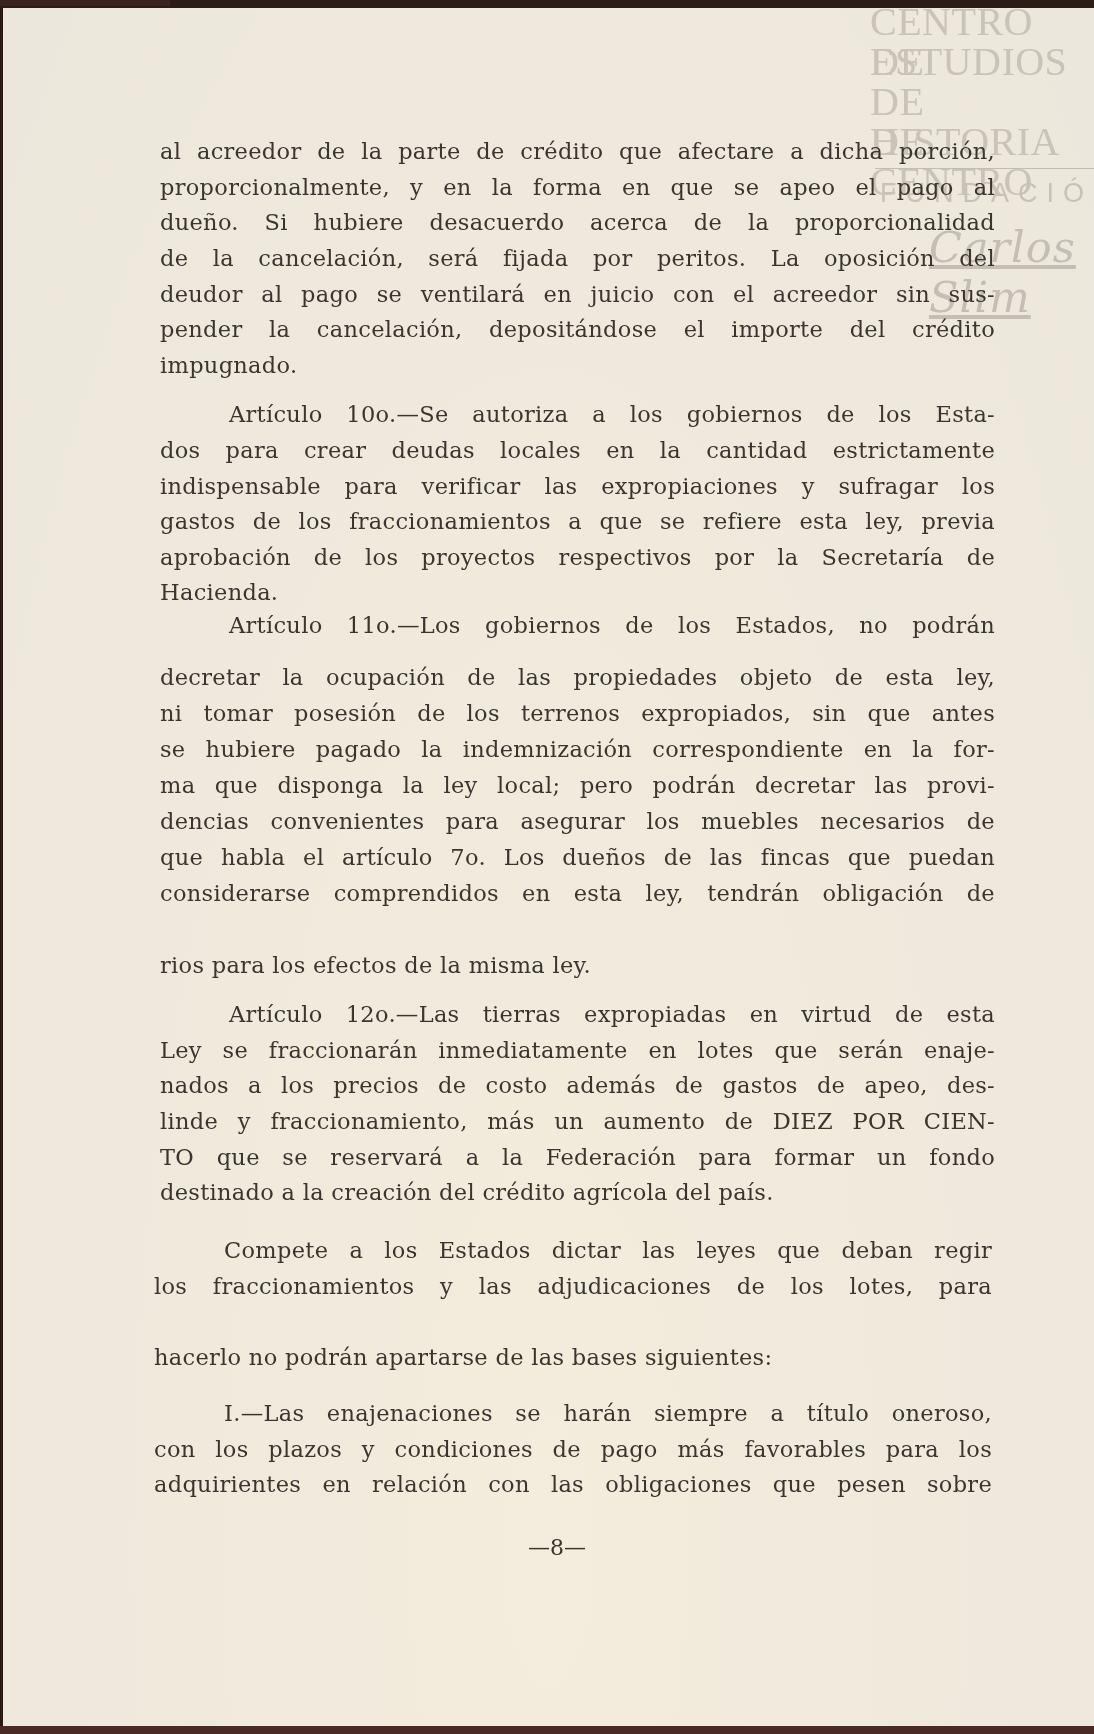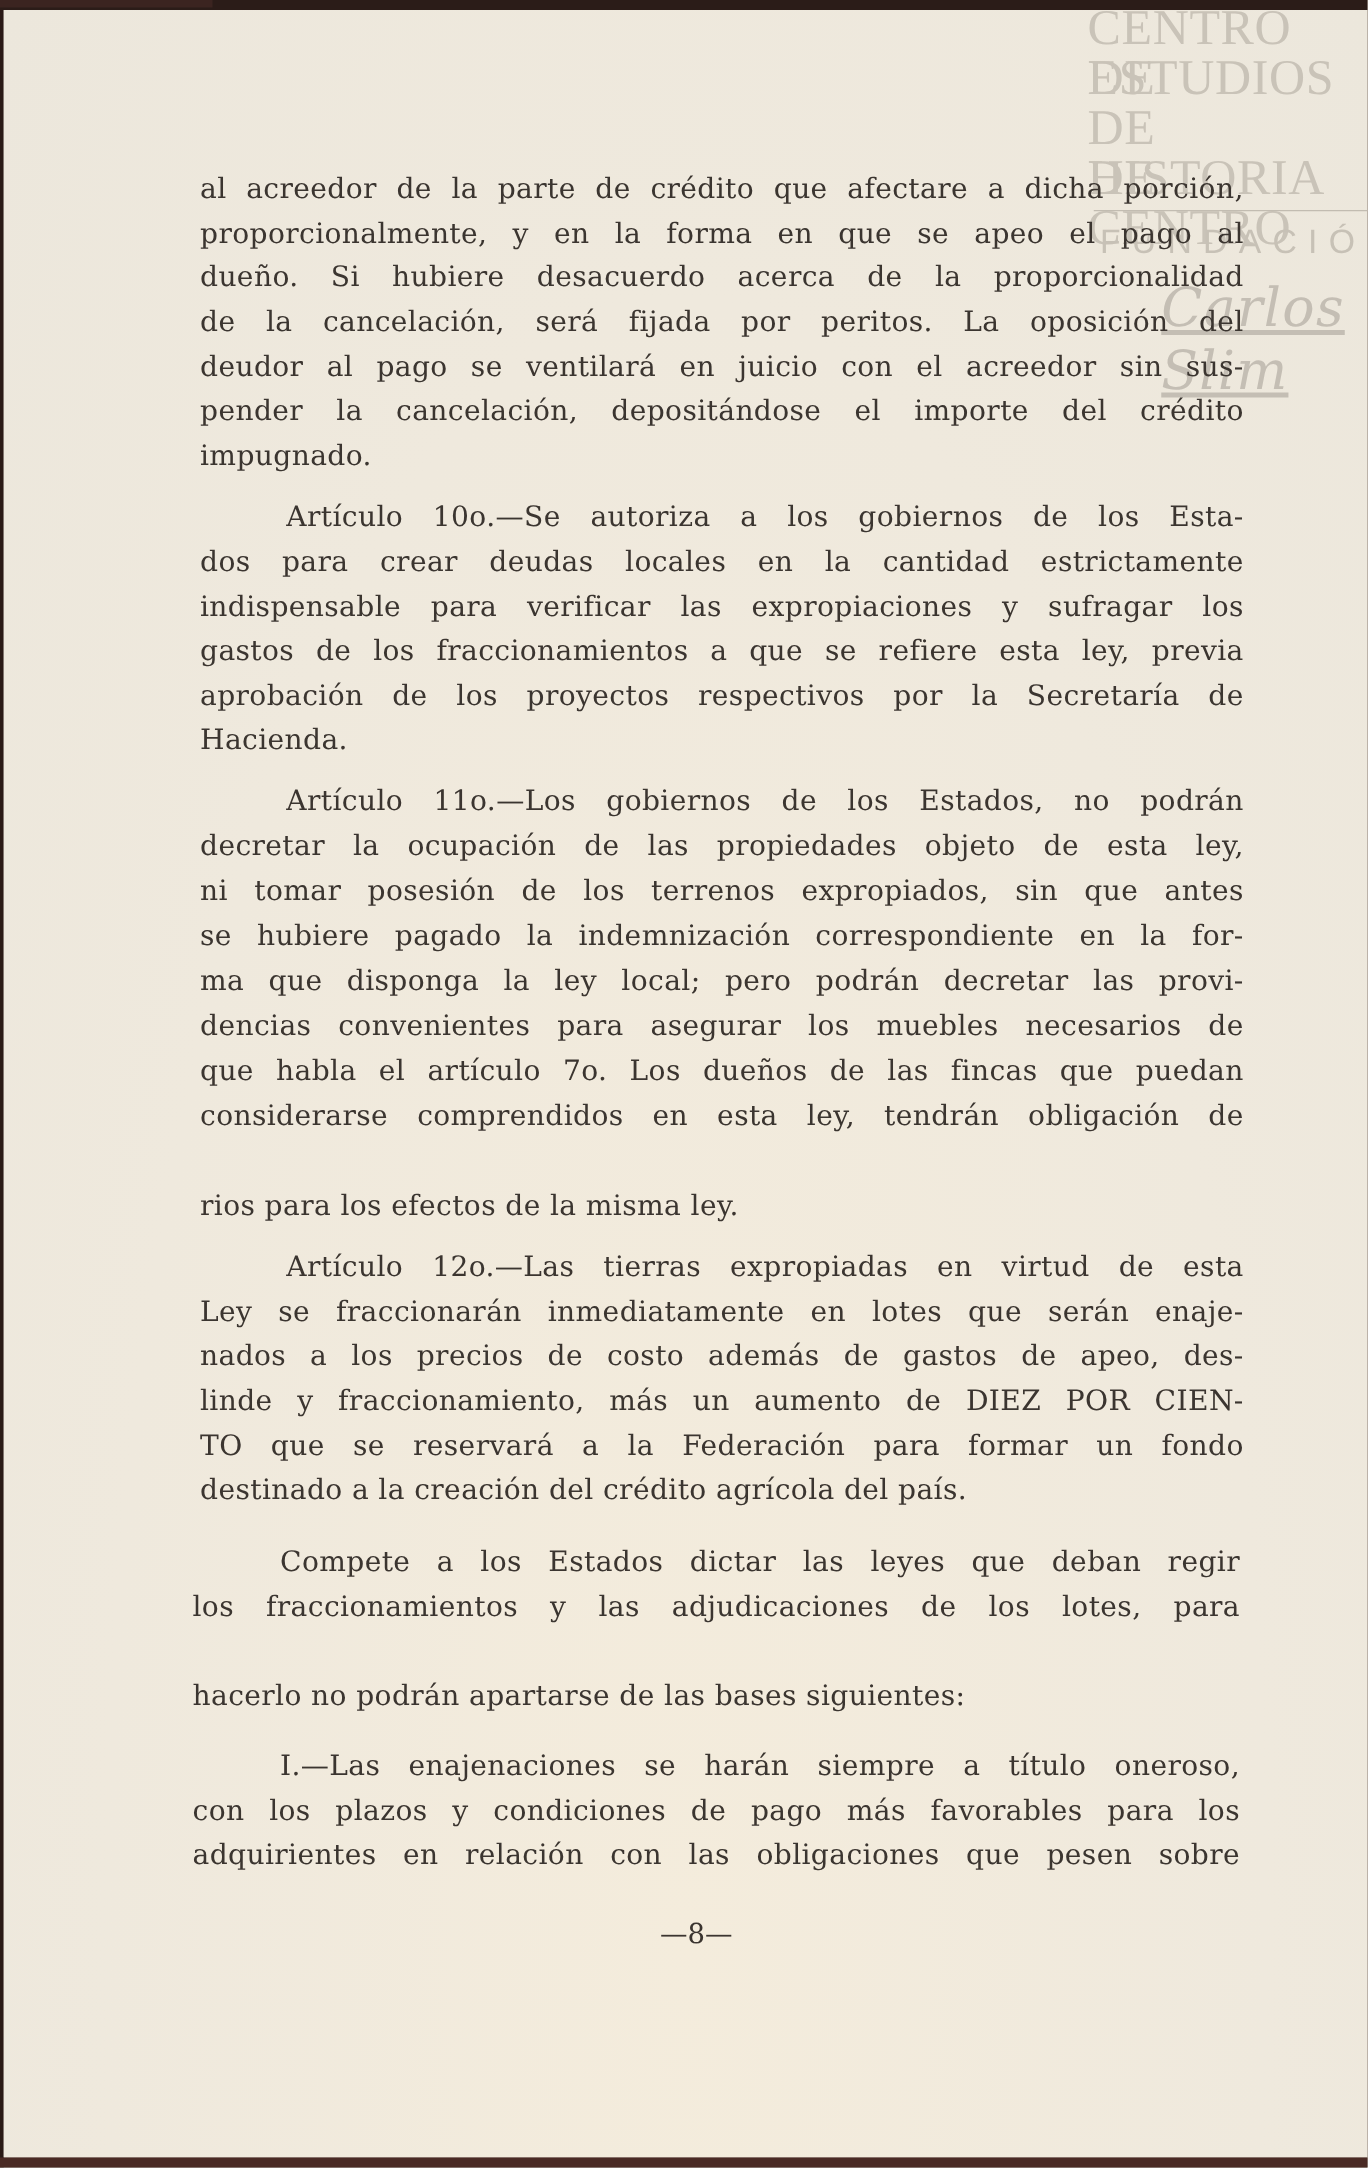--- a/index.html
+++ b/index.html
@@ -67,21 +67,21 @@
   <div class="line" style="top:312px">pender la cancelación, depositándose el importe del crédito</div>
   <div class="line last" style="top:348px">impugnado.</div>
 
   <div class="line indent" style="top:397px">Artículo 10o.—Se autoriza a los gobiernos de los Esta-</div>
   <div class="line" style="top:433px">dos para crear deudas locales en la cantidad estrictamente</div>
   <div class="line" style="top:469px">indispensable para verificar las expropiaciones y sufragar los</div>
   <div class="line" style="top:504px">gastos de los fraccionamientos a que se refiere esta ley, previa</div>
   <div class="line" style="top:540px">aprobación de los proyectos respectivos por la Secretaría de</div>
   <div class="line last" style="top:575px">Hacienda.</div>
 
-  <div class="line indent" style="top:624px">Artículo 11o.—Los gobiernos de los Estados, no podrán</div>
+  <div class="line indent" style="top:608px">Artículo 11o.—Los gobiernos de los Estados, no podrán</div>
   <div class="line" style="top:660px">decretar la ocupación de las propiedades objeto de esta ley,</div>
   <div class="line" style="top:696px">ni tomar posesión de los terrenos expropiados, sin que antes</div>
   <div class="line" style="top:732px">se hubiere pagado la indemnización correspondiente en la for-</div>
   <div class="line" style="top:768px">ma que disponga la ley local; pero podrán decretar las provi-</div>
   <div class="line" style="top:804px">dencias convenientes para asegurar los muebles necesarios de</div>
   <div class="line" style="top:840px">que habla el artículo 7o. Los dueños de las fincas que puedan</div>
   <div class="line" style="top:876px">considerarse comprendidos en esta ley, tendrán obligación de</div>
   <div class="line last" style="top:948px">rios para los efectos de la misma ley.</div>
 
   <div class="line indent" style="top:997px">Artículo 12o.—Las tierras expropiadas en virtud de esta</div>

